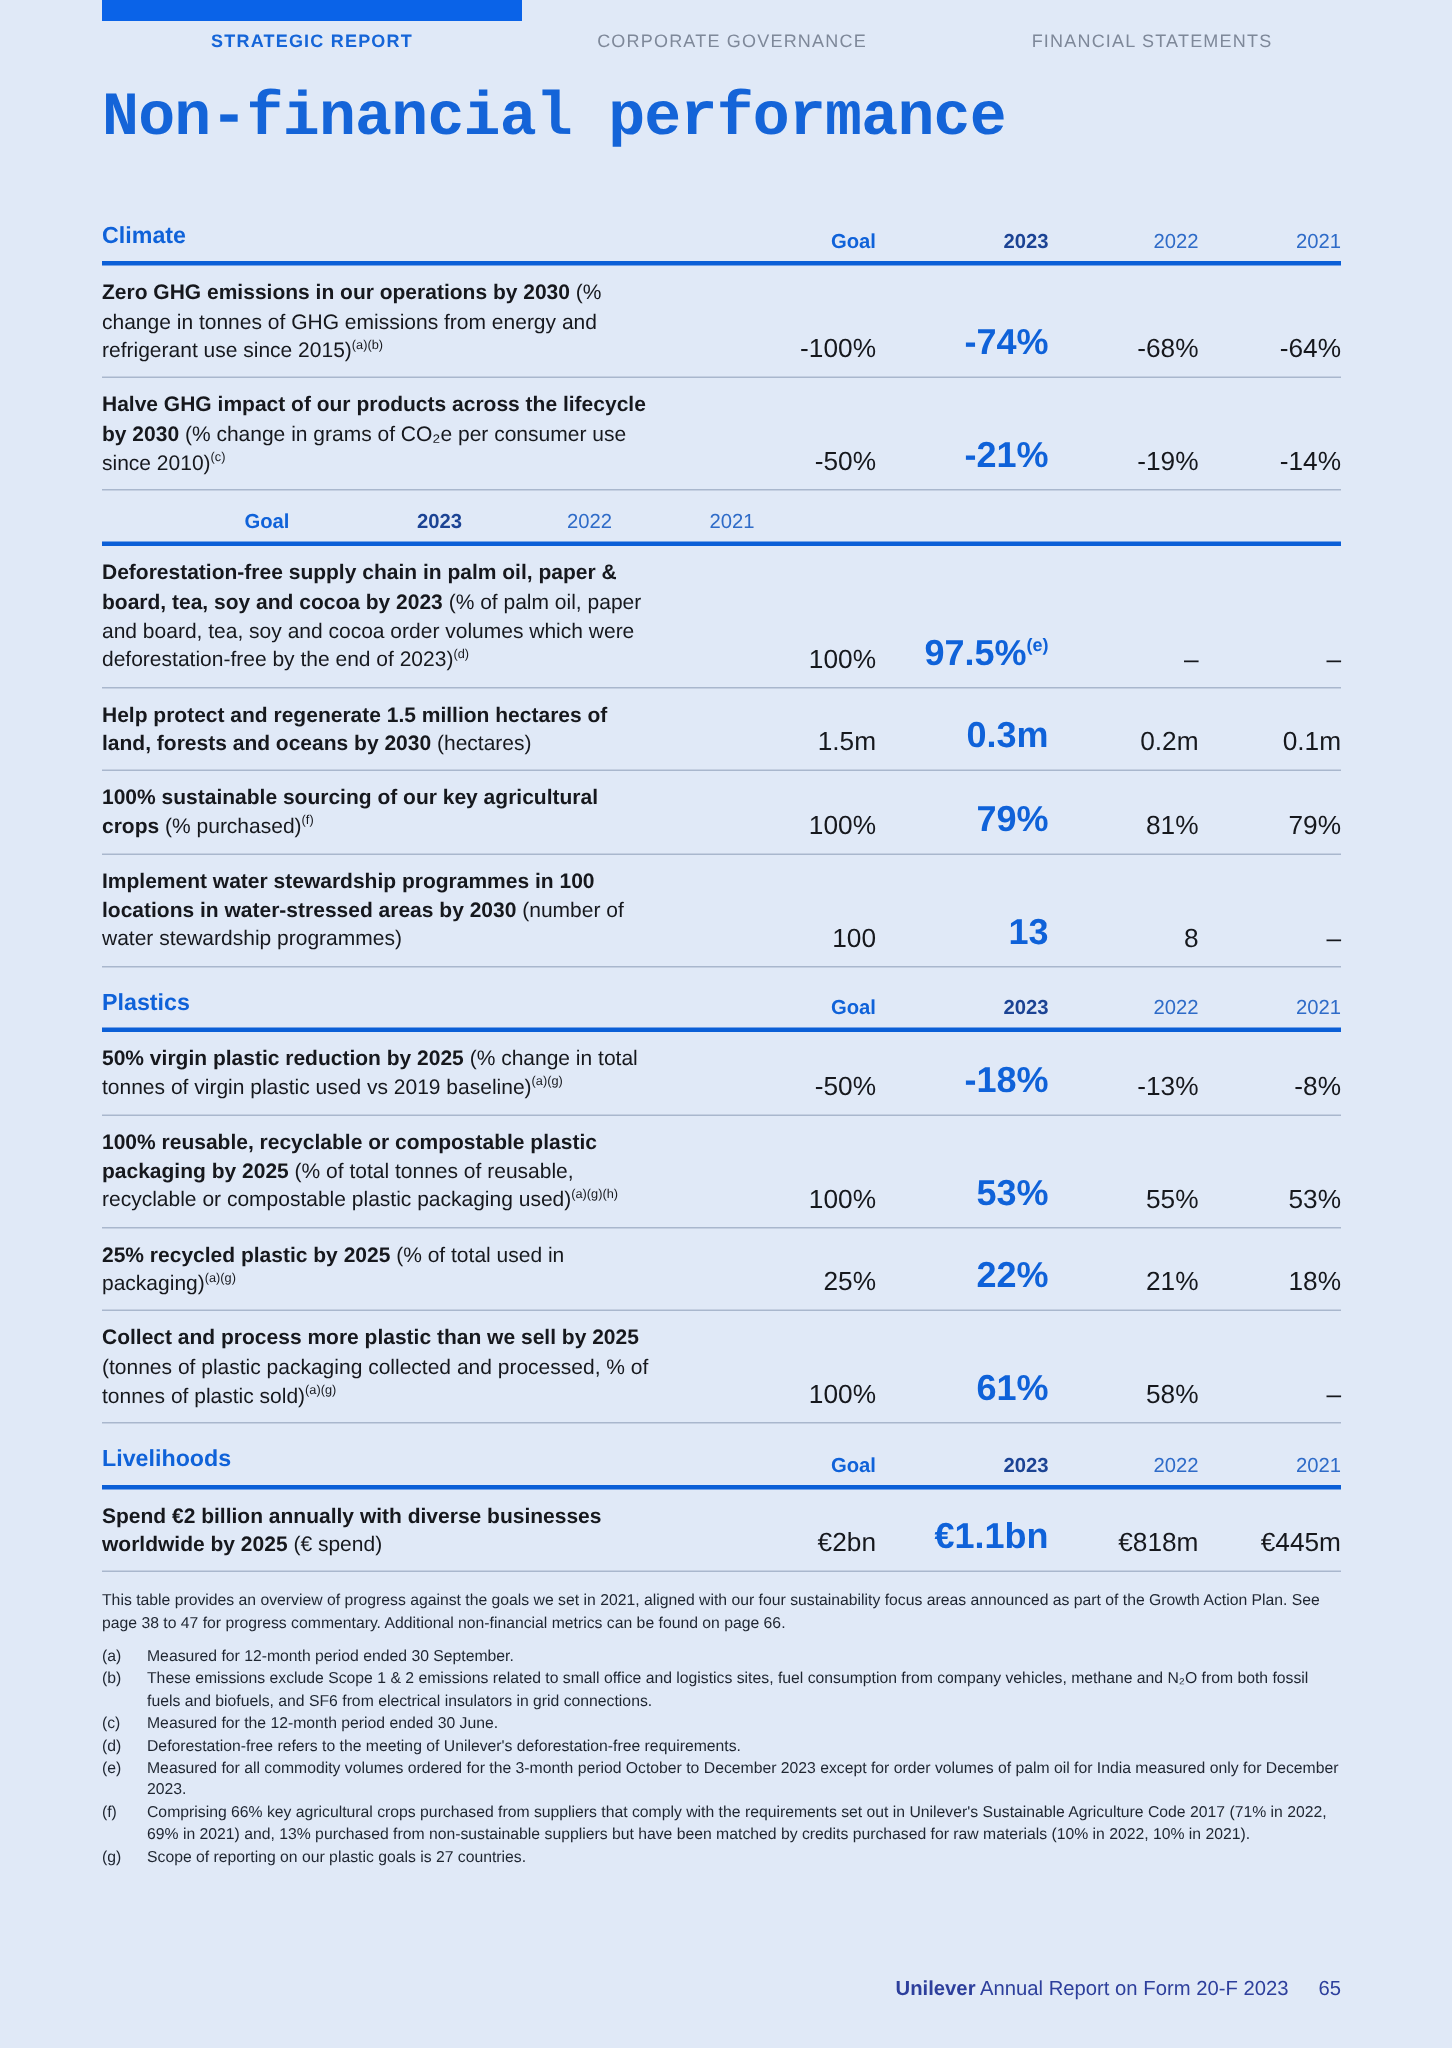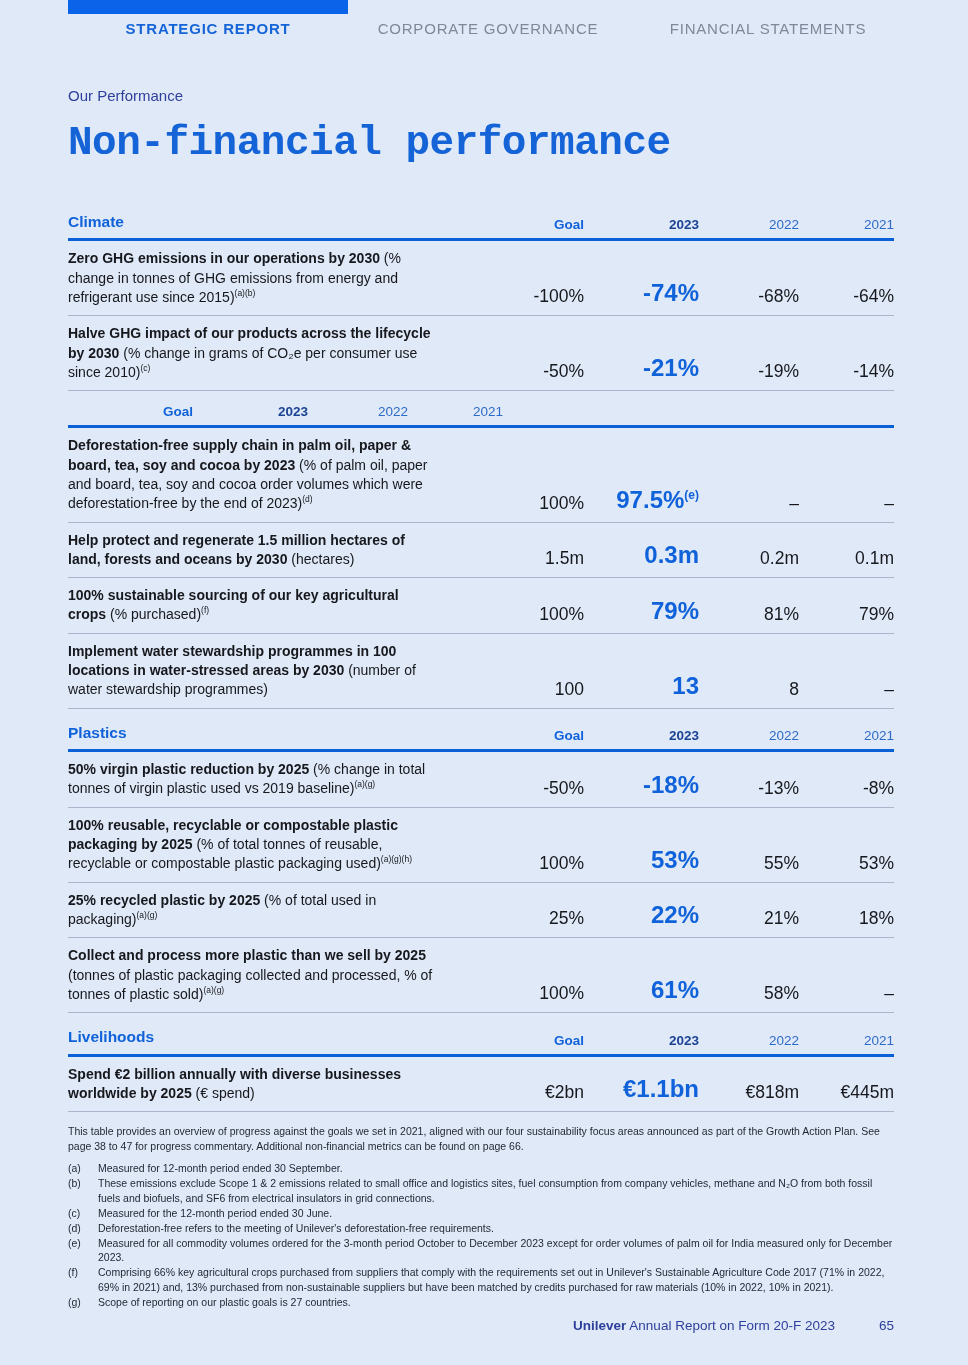--- a/index.html
+++ b/index.html
@@ -10,21 +10,21 @@
     font-family: "Liberation Sans", sans-serif;
     color: #16181d;
     position: relative;
     overflow: hidden;
   }
   
   .topnav { display: flex; padding-left: 68px; }
   .nav-item {
     width: 280px; text-align: center; position: relative;
     padding-top: 20px; padding-bottom: 6px;
-    font-size: 15px; letter-spacing: 0.8px; color: #7e8899;
+    font-size: 12px; letter-spacing: 0.8px; color: #7e8899;
     cursor: pointer;
   }
   .nav-item.active { color: #1565d8; font-weight: bold; }
   .nav-item.active::before {
     content: ""; position: absolute; top: 0; left: 0; right: 0; height: 14px;
     background: #0a63e8;
   }
   
   .page { padding: 0 74px 0 68px; }
   .eyebrow { margin-top: 44px; font-size: 15px; color: #2d3f9c; }
@@ -57,36 +57,35 @@
   sup.ref { font-size: 8.5px; line-height: 0; }
   
   .notes { margin-top: 12px; font-size: 10.5px; line-height: 1.42; color: #1e2530; }
   .note-intro { margin-bottom: 7px; }
   .note-item { display: flex; }
   .note-key { width: 30px; flex: none; }
   .note-text { flex: 1; }
   
   .footer {
     position: absolute; right: 74px; bottom: 32px;
-    display: flex; align-items: baseline; gap: 44px;
+    display: flex; align-items: baseline; gap: 20px;
     font-size: 13.5px; color: #2d3f9c;
   }
   .footer .brand { font-weight: bold; }
 </style>
 </head>
 <body>
 
 <div class="topnav">
   <div class="nav-item active"><span>STRATEGIC REPORT</span></div>
   <div class="nav-item"><span>CORPORATE GOVERNANCE</span></div>
   <div class="nav-item"><span>FINANCIAL STATEMENTS</span></div>
 </div>
 
 <div class="page">
-  <div class="eyebrow">Our Performance</div>
   <h1 class="title">Non-financial performance</h1>
 
   <div class="table">
 
     <div class="sec-head">
       <div class="c-label sec-name">Climate</div>
       <div class="c-num col-goal col-h h-goal">Goal</div>
       <div class="c-num col-23 col-h h-23">2023</div>
       <div class="c-num col-22 col-h">2022</div>
       <div class="c-num col-21 col-h">2021</div>

